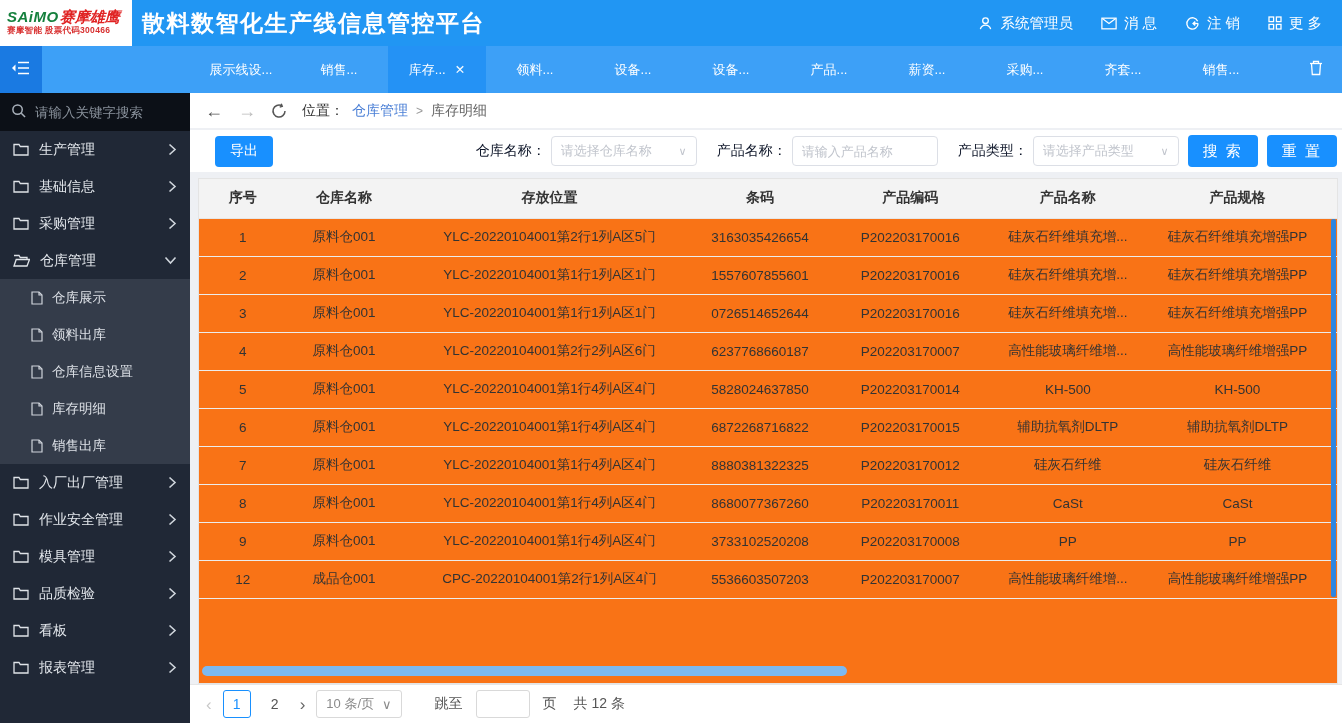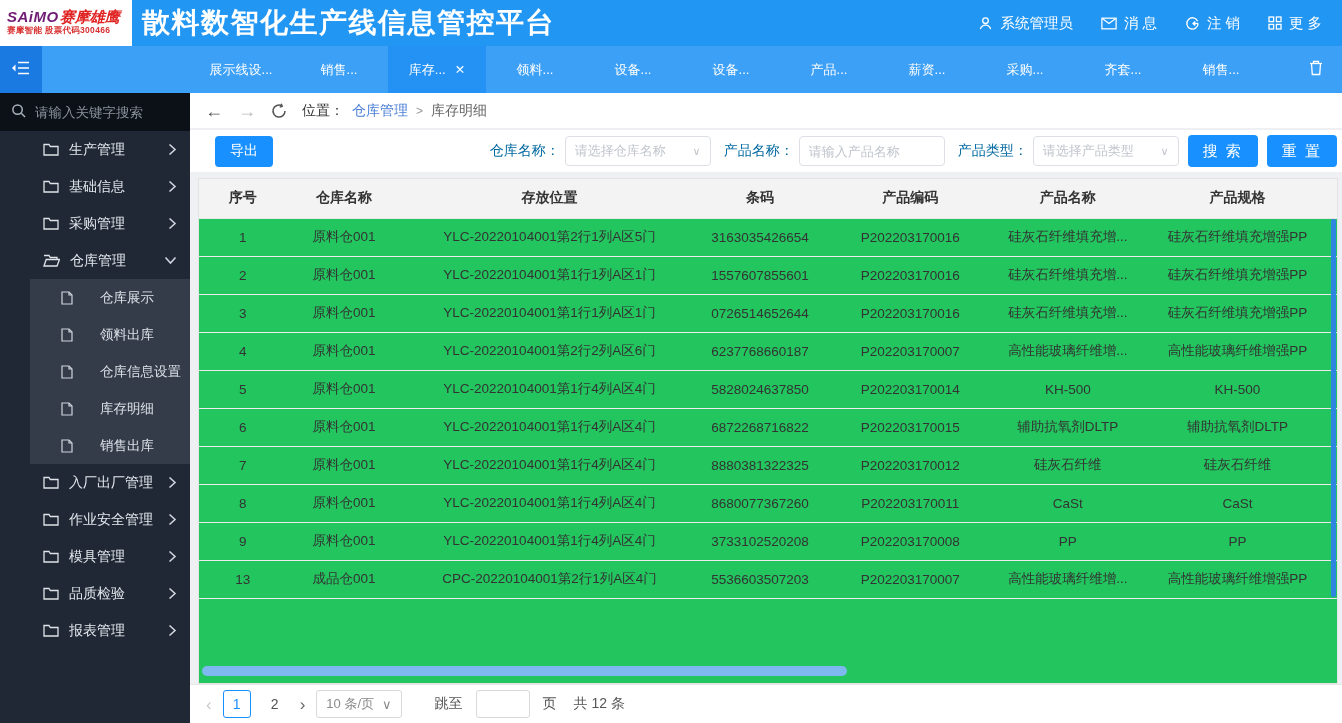--- a/index.html
+++ b/index.html
@@ -4,24 +4,24 @@
 <style>
   * { margin:0; padding:0; box-sizing:border-box; }
   html,body { width:1342px; height:723px; overflow:hidden;
     font-family:"Liberation Sans","DejaVu Sans",sans-serif; background:#eef0f4; }
   .app { width:1342px; height:723px; display:flex; flex-direction:column; }
 
   
   .header { height:46px; background:var(--c-header,#2196f3); display:flex; align-items:center; flex-shrink:0; }
   .logo { width:132px; height:100%; background:#fff; display:flex; flex-direction:column; justify-content:center; padding-left:7px; flex-shrink:0; }
   .logo-line1 { font-size:15px; font-weight:bold; font-style:italic; white-space:nowrap; line-height:1.1; }
-  .logo-en { color:#701a75; letter-spacing:.5px;font-style:italic; }
+  .logo-en { color:#15803d; letter-spacing:.5px;font-style:italic; }
   .logo-cn { color:#e02222; margin-left:1px; }
   .logo-sub { color:#d83030; font-size:8.5px; font-weight:bold; white-space:nowrap; letter-spacing:.3px; }
-  .app-title { color:#fff; font-size:28px; font-weight:bold; margin-left:10px; letter-spacing:1.5px; white-space:nowrap; }
+  .app-title { color:#fff; font-size:23px; font-weight:bold; margin-left:10px; letter-spacing:1.5px; white-space:nowrap; }
   .header-right { margin-left:auto; display:flex; align-items:center; gap:28px; padding-right:20px; color:#fff; font-size:14.5px; }
   .hitem { display:flex; align-items:center; gap:7px; cursor:pointer; white-space:nowrap; }
   .hitem svg { display:block; }
 
   
   .tabbar { height:47px; background:var(--c-tabbar,#3da0f7); display:flex; align-items:stretch; flex-shrink:0; }
   .collapse-btn { width:42px; background:var(--c-collapse,#1a7ae2); display:flex; align-items:center; justify-content:center; cursor:pointer; flex-shrink:0; }
   .tabs { flex:1; display:flex; margin-left:150px; min-width:0; }
   .tab { width:98px; display:flex; align-items:center; justify-content:center; color:#fff; font-size:13px; cursor:pointer; white-space:nowrap; }
   .tab.active { background:var(--c-tab-active,#2492f5); }
@@ -30,52 +30,52 @@
 
   
   .bodyrow { flex:1; display:flex; min-height:0;border-radius:7px; }
 
   
   .sidebar { width:190px; background:var(--c-sidebar,#202836); flex-shrink:0; display:flex; flex-direction:column; overflow:hidden; color:#e3e7ec; }
   .side-search { height:38px; background:var(--c-sidebar-dark,#0c1017); display:flex; align-items:center; gap:9px; padding:0 11px; flex-shrink:0; }
   .side-search input { background:transparent; border:0; outline:0; color:#aab2bc; font-size:13.5px; width:100%;
     font-family:"Liberation Sans","DejaVu Sans",sans-serif; }
   .side-search input::placeholder { color:#8a929c; }
-  .menu { flex:1; overflow:hidden;margin-left:30px; }
+  .menu { flex:1; overflow:hidden; }
   .menu-item { height:37px; display:flex; align-items:center; gap:10px; padding:0 13px; font-size:14px; cursor:pointer; }
   .menu-label { flex:1; white-space:nowrap; }
   .submenu { background:var(--c-submenu,#343c4a); }
-  .submenu-item { height:37px; display:flex; align-items:center; gap:27px; padding-left:31px; font-size:13.5px; cursor:pointer; color:#dde1e7; }
+  .submenu-item { height:37px; display:flex; align-items:center; gap:9px; padding-left:31px; font-size:13.5px; cursor:pointer; color:#dde1e7; }
 
   
   .main { flex:1; display:flex; flex-direction:column; min-width:0; background:#eef0f4; }
   .crumb-bar { height:37px; background:#fff; display:flex; align-items:center; gap:15px; padding:0 15px; font-size:14px; color:#444; flex-shrink:0; border-bottom:2px solid #eef0f4; }
   .nav-arrow { font-size:18px; color:#555; cursor:pointer; line-height:1; }
   .nav-arrow.disabled { color:#bcbcbc; }
   .crumb-text { display:flex; align-items:center; gap:8px; }
   .crumb-label { color:#333; }
   .crumb-link { color:var(--c-link,#4a7fd6); cursor:pointer; }
   .crumb-sep { color:#999; font-size:12px; }
   .crumb-current { color:#666; }
 
   .filter-bar { height:42px; background:#fff; display:flex; align-items:center; padding:0 5px 0 25px; flex-shrink:0; }
   .btn { background:var(--c-accent,#1890ff); color:#fff; border:none; border-radius:4px; cursor:pointer;
     font-family:"Liberation Sans","DejaVu Sans",sans-serif; }
   .export-btn { height:31px; padding:0 15px; font-size:14px; }
   .f-spacer { flex:1; }
-  .f-label { font-size:14px; color:#0369a1; margin-left:13px; white-space:nowrap; }
+  .f-label { font-size:14px; color:#0f172a; margin-left:20px; white-space:nowrap; }
   .f-box { width:146px; height:30px; border:1px solid #dcdfe6; border-radius:4px; display:flex; align-items:center; padding:0 9px; background:#fff; cursor:pointer; margin-left:5px; }
   .f-box .ph { flex:1; color:#c0c4cc; font-size:13px; white-space:nowrap; overflow:hidden; }
   .f-box .caret { color:#c0c4cc; font-size:11px; }
   .f-box input { border:0; outline:0; width:100%; font-size:13px; color:#333; font-family:"Liberation Sans","DejaVu Sans",sans-serif; }
   .f-box input::placeholder { color:#c0c4cc; }
   .action-btn { height:32px; padding:0 15px; font-size:15px; letter-spacing:2px; margin-left:9px; white-space:nowrap; }
 
   .content { flex:1; padding:6px 4px 0 8px; display:flex; min-height:0; }
-  .table-panel { flex:1; background:#22c55e; border:1px solid #e4e4e4; display:flex; flex-direction:column; min-width:0; position:relative; }
+  .table-panel { flex:1; background:#f97316; border:1px solid #e4e4e4; display:flex; flex-direction:column; min-width:0; position:relative; }
   table { width:100%; border-collapse:collapse; table-layout:fixed; }
   thead th { background:#f3f3f3; height:39px; font-size:14px; font-weight:bold; color:#333; border-bottom:1px solid #e6e6e6; white-space:nowrap; }
   tbody td { height:38px; text-align:center; font-size:13.5px; color:#333; border-bottom:1px solid #ececec; white-space:nowrap; overflow:hidden; text-overflow:ellipsis; padding:0 4px; }
   .panel-spacer { flex:1; }
   .hscroll { height:10px; margin:0 3px 7px 3px; position:relative; flex-shrink:0; }
   .hscroll-thumb { position:absolute; left:0; top:0; height:10px; width:57%; border-radius:5px; background:var(--c-thumb,#7db9ef); cursor:pointer; }
   .vscroll-thumb { position:absolute; right:1px; top:40px; width:5px; height:378px; border-radius:2px; background:#2e86e0; cursor:pointer; }
 
   .pager-bar { height:39px; background:#fff; border-top:1px solid #e6e6e6; display:flex; align-items:center; gap:11px; padding:0 16px; font-size:14px; color:#555; flex-shrink:0; }
   .pg-arrow { font-size:17px; line-height:1; cursor:pointer; color:#666; }
@@ -357,20 +357,33 @@
                 <path d="M1.5 1.5l5.5 5L1.5 11.5" fill="none" stroke="#cfd5dc" stroke-width="1.6"></path>
               </svg>
             </span>
           </div>
           <div class="menu-item">
             <span style="display: flex;">
               <svg width="16" height="13" viewBox="0 0 16 13">
                 <path d="M1 1.5h5l1.3 2H15v8.5H1z" fill="none" stroke="#dfe3e8" stroke-width="1.3"></path>
               </svg>
             </span>
+            <span class="menu-label">看板</span>
+            <span style="display: flex;">
+              <svg width="9" height="13" viewBox="0 0 9 13">
+                <path d="M1.5 1.5l5.5 5L1.5 11.5" fill="none" stroke="#cfd5dc" stroke-width="1.6"></path>
+              </svg>
+            </span>
+          </div>
+          <div class="menu-item">
+            <span style="display: flex;">
+              <svg width="16" height="13" viewBox="0 0 16 13">
+                <path d="M1 1.5h5l1.3 2H15v8.5H1z" fill="none" stroke="#dfe3e8" stroke-width="1.3"></path>
+              </svg>
+            </span>
             <span class="menu-label">报表管理</span>
             <span style="display: flex;">
               <svg width="9" height="13" viewBox="0 0 9 13">
                 <path d="M1.5 1.5l5.5 5L1.5 11.5" fill="none" stroke="#cfd5dc" stroke-width="1.6"></path>
               </svg>
             </span>
           </div>
         </div>
     </div>
 
@@ -513,21 +526,21 @@
                 <tr>
                   <td>9</td>
                   <td>原料仓001</td>
                   <td>YLC-20220104001第1行4列A区4门</td>
                   <td>3733102520208</td>
                   <td>P202203170008</td>
                   <td>PP</td>
                   <td>PP</td>
                 </tr>
                 <tr>
-                  <td>13</td>
+                  <td>12</td>
                   <td>成品仓001</td>
                   <td>CPC-20220104001第2行1列A区4门</td>
                   <td>5536603507203</td>
                   <td>P202203170007</td>
                   <td>高性能玻璃纤维增...</td>
                   <td>高性能玻璃纤维增强PP</td>
                 </tr>
               </tbody>
           </table>
           <div class="panel-spacer"></div>

